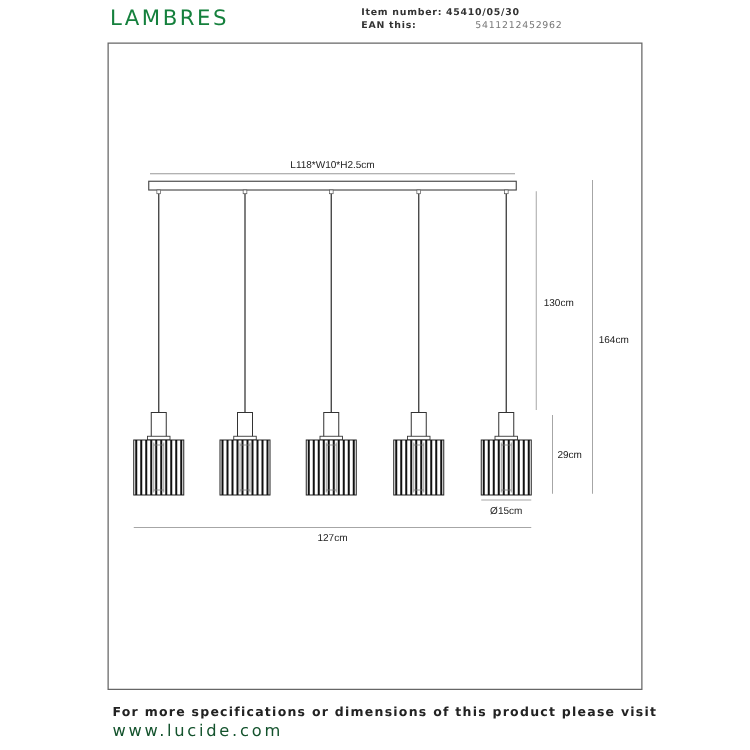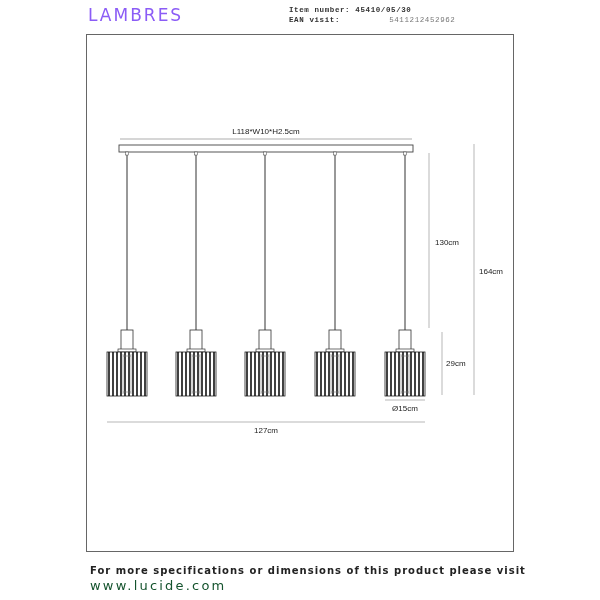--- a/index.html
+++ b/index.html
@@ -1,39 +1,39 @@
 <!DOCTYPE html>
 <html><head>
 <meta charset="utf-8">
 <style>
   html, body { margin:0; padding:0; background:#ffffff; }
   body { width:600px; height:600px; position:relative; overflow:hidden; font-family:"DejaVu Sans", sans-serif; color:#1a1a1a; }
-  .title { position:absolute; left:88px; top:5px; font-size:17px; letter-spacing:2px; font-weight:400; color:#8b5cf6; }
-  .meta { position:absolute; left:289px; top:5px; font-size:7.5px; line-height:10px; letter-spacing:0.6px;font-family:Liberation Mono, monospace; }
+  .title { position:absolute; left:88px; top:5px; font-size:17px; letter-spacing:2px; font-weight:400; color:#15803d; }
+  .meta { position:absolute; left:289px; top:5px; font-size:7.5px; line-height:10px; letter-spacing:0.6px; }
   .meta .lbl { font-weight:bold; color:#333; }
   .meta .val-bold { font-weight:bold; color:#333; }
   .meta .val-light { color:#777; font-weight:normal;margin-left:44px; }
   .frame { position:absolute; left:86px; top:34px; width:428px; height:518px; border:1.5px solid #666; box-sizing:border-box; }
   svg.drawing { position:absolute; left:0; top:0; }
   .dimtext { font-family:"Liberation Sans", sans-serif; font-size:8px; fill:#222; }
   .footer1 { position:absolute; left:90px; top:565px; font-size:10px; letter-spacing:1px; font-weight:bold; color:#222; }
   .footer2 { position:absolute; left:90px; top:578px; font-size:13px; letter-spacing:2.2px; color:#14532d; }
 </style>
 </head>
 <body>
 
 <div class="title">LAMBRES</div>
 
 <div class="meta">
   <div>
     <span class="lbl">Item number:</span>
     <span class="val-bold">45410/05/30</span>
   </div>
   <div>
-    <span class="lbl">EAN visit:</span>
+    <span class="lbl">EAN this:</span>
     <span class="val-light">5411212452962</span>
   </div>
 </div>
 
 <div class="frame"></div>
 
 <svg class="drawing" width="600" height="600" xmlns="http://www.w3.org/2000/svg">
   <defs>
     <g id="shade">
 

